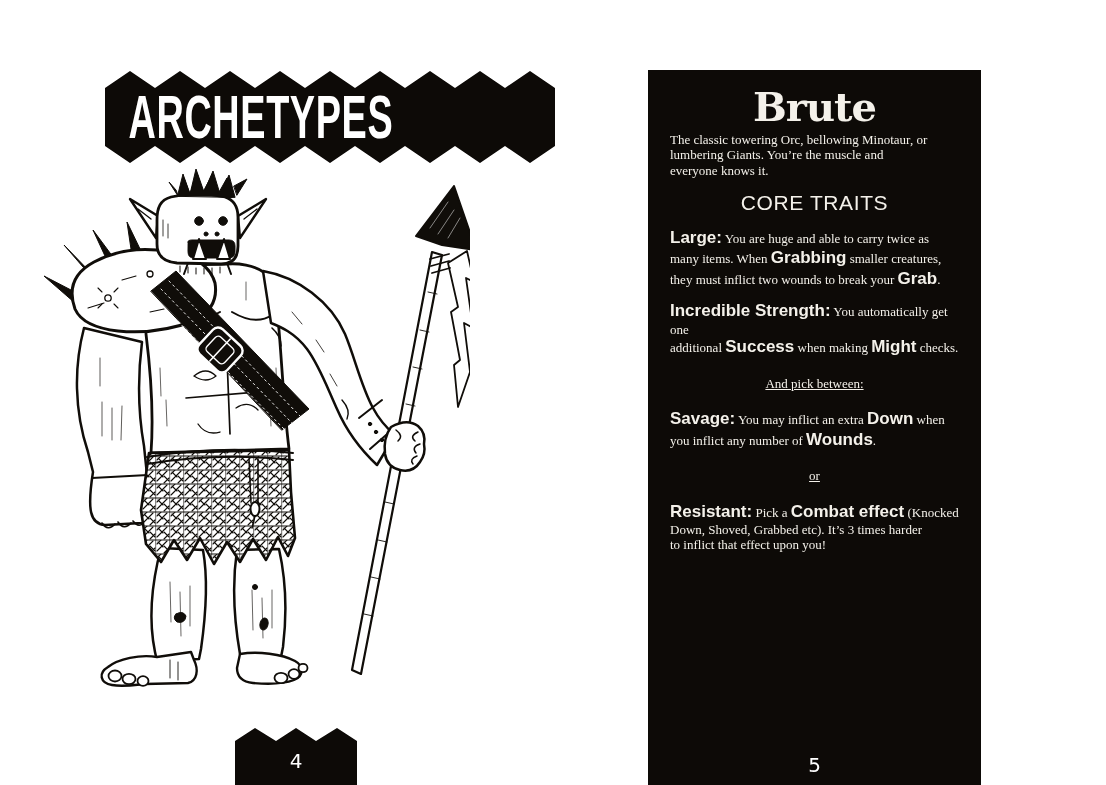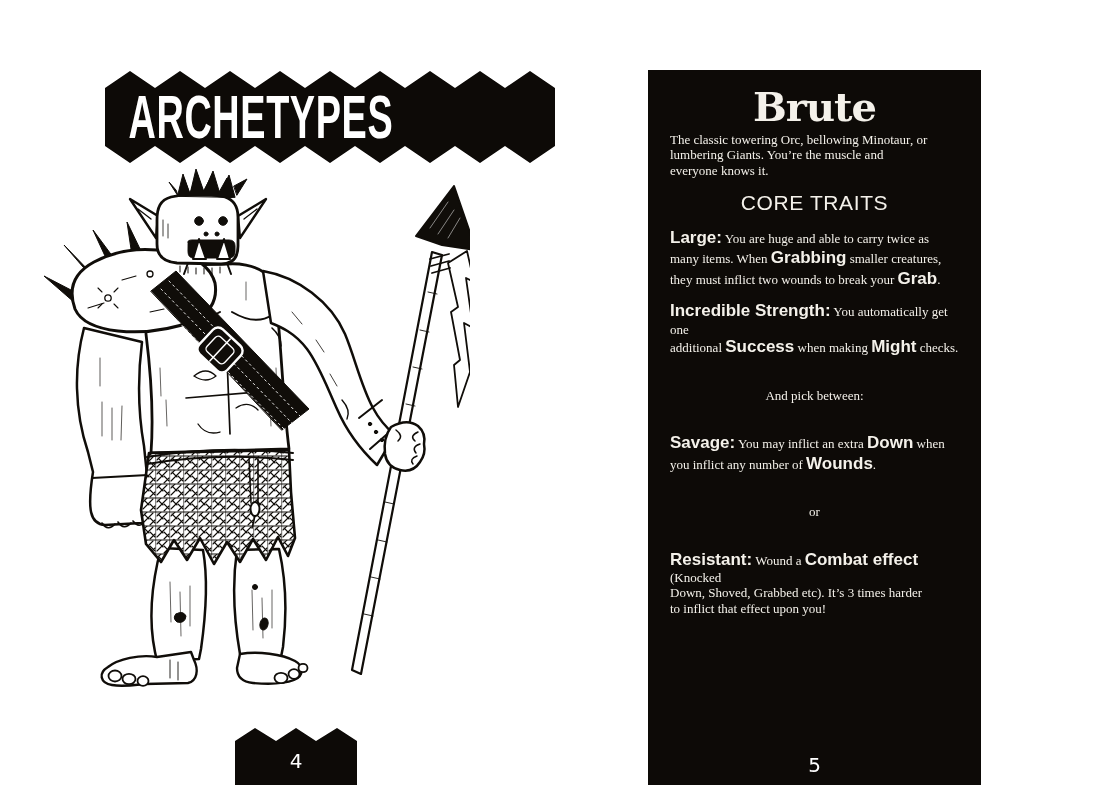--- a/index.html
+++ b/index.html
@@ -22,21 +22,21 @@
     font-family:"DejaVu Sans",sans-serif;font-size:20px;}
   
   .panel{position:absolute;left:648px;top:70px;width:333px;height:715px;background:var(--ink,#0d0a07);
     box-sizing:border-box;padding:2px 22px 16px 22px;color:var(--ink_text,#f4f1ea);}
   .brute-title{margin:14px 0 4px 0;text-align:center;font-family:"DejaVu Serif",serif;
     font-weight:700;font-size:40px;line-height:1.05;letter-spacing:-1px;}
   .intro{margin:0 0 10px 0;font-size:13px;line-height:1.18;white-space:pre-line;}
   .core-heading{margin:13px 0 13px 0;text-align:center;font-family:"Liberation Sans",sans-serif;
     font-weight:400;font-size:21px;letter-spacing:.6px;}
   .trait{margin:0 0 12px 0;font-size:13px;line-height:1.2;white-space:pre-line;}
-  .trait.center{text-align:center;margin:30px 0;}
+  .trait.center{text-align:center;margin:18px 0;text-decoration:underline;}
   .trait .b{font-family:"Liberation Sans",sans-serif;font-weight:700;font-size:17px;}
   .page5{position:absolute;bottom:8px;left:0;right:0;text-align:center;
     font-family:"DejaVu Sans",sans-serif;font-size:20px;color:#fff;}
   
   .orc path,.orc circle,.orc ellipse,.orc rect{vector-effect:none;}
 </style>
 </head>
 <body>
 
 <div class="canvas">
@@ -162,20 +162,20 @@
     <div>
         <p class="trait left"><span class="b">Large:</span><span> You are huge and able to carry twice as
 many items. When </span><span class="b">Grabbing</span><span> smaller creatures,
 they must inflict two wounds to break your </span><span class="b">Grab</span><span>.</span></p>
         <p class="trait left"><span class="b">Incredible Strength:</span><span> You automatically get one
 additional </span><span class="b">Success</span><span> when making </span><span class="b">Might</span><span> checks.</span></p>
         <p class="trait center"><span>And pick between:</span></p>
         <p class="trait left"><span class="b">Savage:</span><span> You may inflict an extra </span><span class="b">Down</span><span> when
 you inflict any number of </span><span class="b">Wounds</span><span>.</span></p>
         <p class="trait center"><span>or</span></p>
-        <p class="trait left"><span class="b">Resistant:</span><span> Wound a </span><span class="b">Combat effect</span><span> (Knocked
+        <p class="trait left"><span class="b">Resistant:</span><span> Pick a </span><span class="b">Combat effect</span><span> (Knocked
 Down, Shoved, Grabbed etc). It’s 3 times harder
 to inflict that effect upon you!</span></p>
       </div>
     <div class="page5">5</div>
   </section>
 
 </div>
 
 </body></html>

